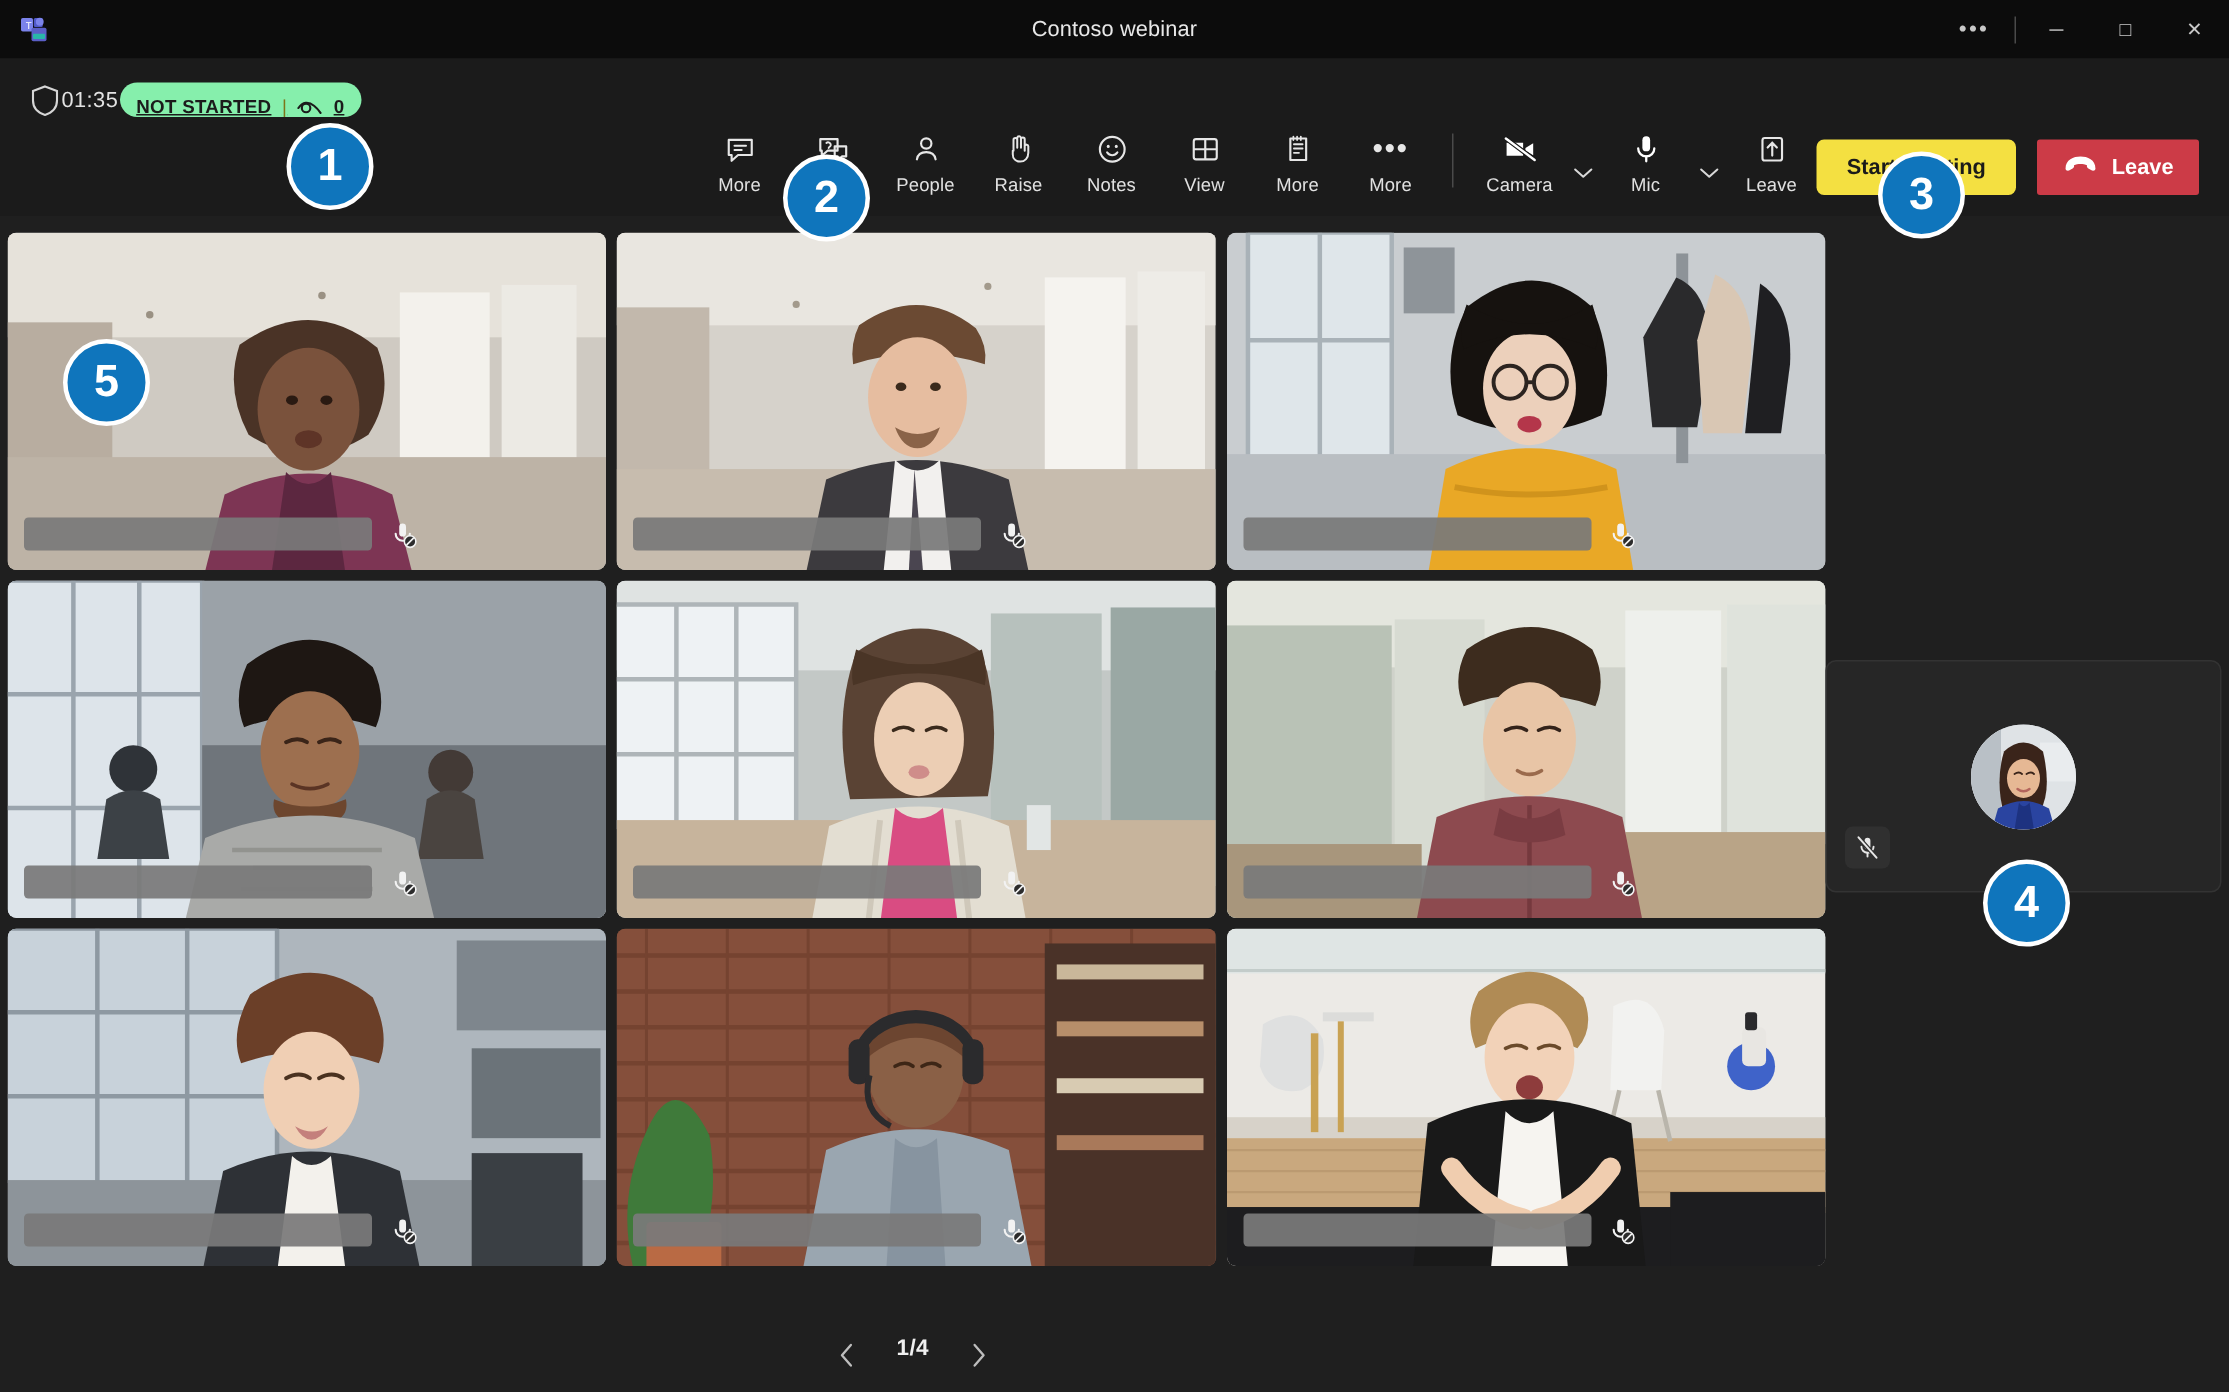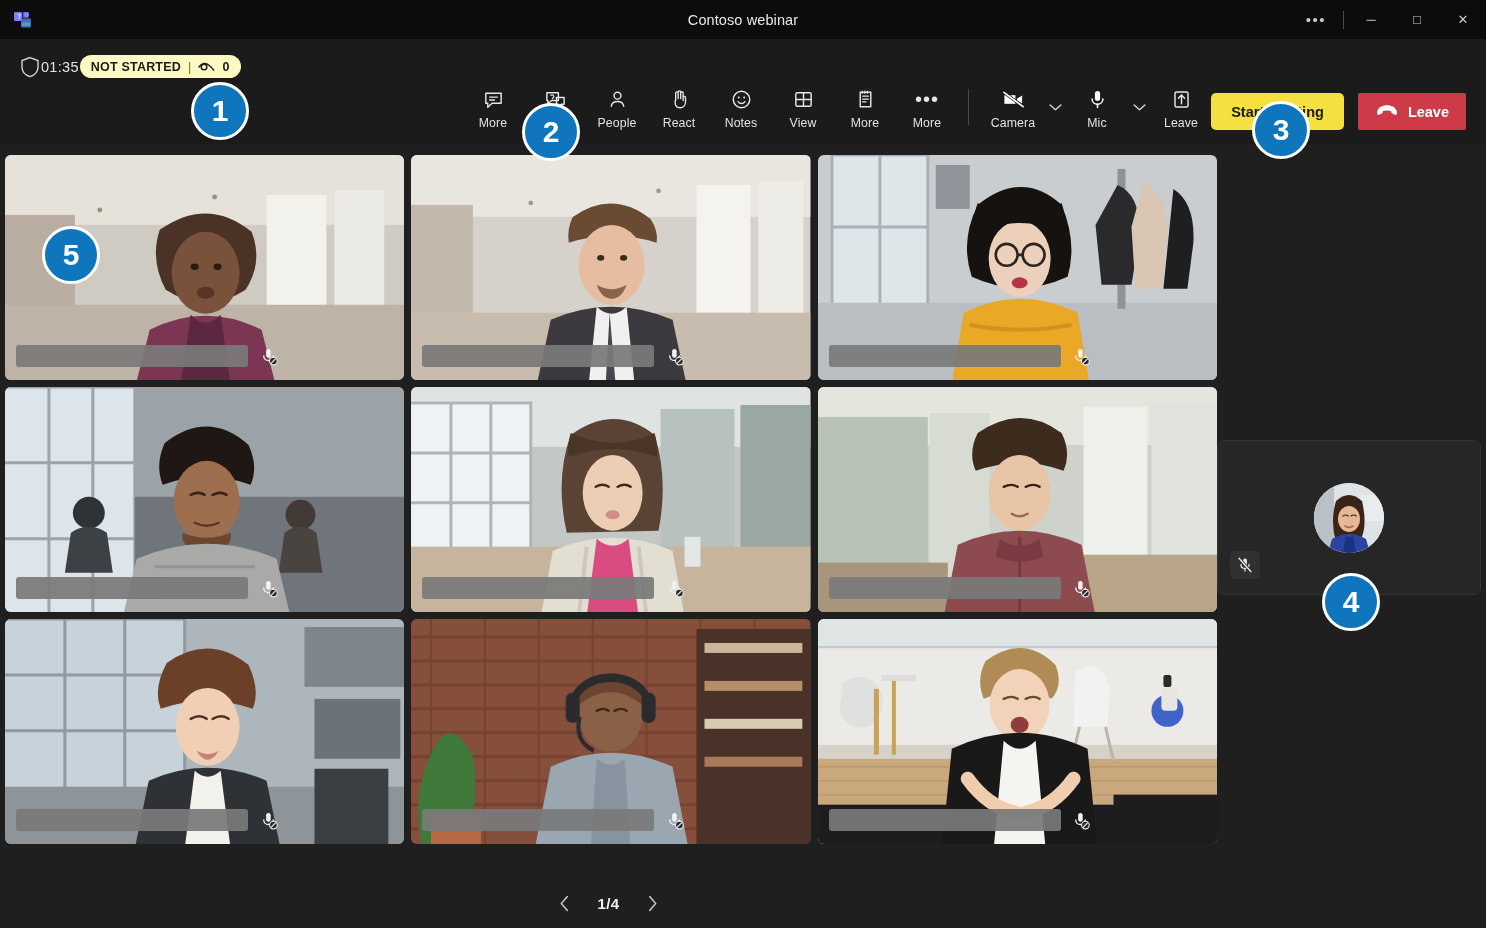--- a/index.html
+++ b/index.html
@@ -56,27 +56,28 @@
   }
   .tb-left {
     position: absolute; left: 20px; top: 16px;
     display: flex; align-items: center; gap: 1px;
   }
   .shield-icon { width: 20px; height: 22px; }
   .timer {
     font-size: 14.5px; color: #e3e3e3; letter-spacing: .3px;
   }
   .badge-notstarted {
-    display: flex; align-items: center; gap: 7px;
+    display: flex; align-items: flex-end; gap: 7px;
     height: 23px; padding: 0 11px;
     border-radius: 12px;
-    background: #fef9c3;
+    background: #86efac;
     color: #1b1b1b;
     font-size: 12.5px; font-weight: 600;
     letter-spacing: .2px;
+    text-decoration: underline;
   }
   .badge-sep { color:#7d7519; font-weight: 400; }
   .eye-icon { width: 17px; height: 12px; display:inline-block; }
 
   
   .tb-center {
     position: absolute; left: 462px; top: 44px;
     display: flex; align-items: flex-start;
   }
   .tb-btn {
@@ -98,21 +99,21 @@
 
   
   .tb-divider {
     position: absolute; left: 968px; top: 50px;
     width: 1px; height: 36px; background: #4a4a4a;
   }
 
   
   .tb-devices {
     position: absolute; left: 982px; top: 44px;
-    display: flex; align-items: center;
+    display: flex; align-items: flex-end;
   }
   .chev {
     width: 22px; height: 30px;
     display: flex; align-items: center; justify-content: center;
     color: #d8d8d8; margin-top: 2px; cursor: pointer; border-radius:4px;
   }
 
   .tb-actions {
     position: absolute; right: 20px; top: 54px;
     display: flex; align-items: center; gap: 14px;
@@ -188,21 +189,21 @@
     width: 30px; height: 28px;
     background: #303030;
     border-radius: 5px;
     display: flex; align-items: center; justify-content: center;
   }
 
   
   .pager {
     position: absolute; left: 0; bottom: 12px;
     width: 1217px;
-    display: flex; align-items: center; justify-content: center; gap: 20px;
+    display: flex; justify-content: center; gap: 20px;
   }
   .pg-arrow {
     width: 26px; height: 26px;
     display: flex; align-items: center; justify-content: center;
     color: #bdbdbd; cursor: pointer; border-radius: 4px;
   }
   .pg-label { font-size: 15px; color: #f0f0f0; font-weight: 600; letter-spacing:.3px; }
 
   
   .callout {
@@ -311,21 +312,21 @@
       </div>
 
       <div class="tb-btn">
         <span class="tb-icon">
           <svg viewBox="0 0 24 24" width="23" height="23">
             <path d="M8 13V5.4a1.3 1.3 0 0 1 2.6 0V11 M10.6 11V4.3a1.3 1.3 0 0 1 2.6 0V11
                      M13.2 11V5.2a1.3 1.3 0 0 1 2.6 0V13 M15.8 9.6a1.3 1.3 0 0 1 2.5.4v4.4
                      c0 3.6-2.3 6.2-5.6 6.2-3.1 0-5.2-2-5.2-5.1V13" fill="none" stroke="#e6e6e6" stroke-width="1.4" stroke-linejoin="round" stroke-linecap="round"></path>
           </svg>
         </span>
-        <span class="tb-label">React</span>
+        <span class="tb-label">Raise</span>
       </div>
 
       <div class="tb-btn">
         <span class="tb-icon">
           <svg viewBox="0 0 24 24" width="23" height="23">
             <circle cx="12" cy="12" r="8.6" fill="none" stroke="#e6e6e6" stroke-width="1.5"></circle>
             <circle cx="9.2" cy="10" r="1.05" fill="#e6e6e6"></circle>
             <circle cx="14.8" cy="10" r="1.05" fill="#e6e6e6"></circle>
             <path d="M8.4 14.2c1 1.4 2.2 2 3.6 2s2.6-.6 3.6-2" fill="none" stroke="#e6e6e6" stroke-width="1.4" stroke-linecap="round"></path>
           </svg>

